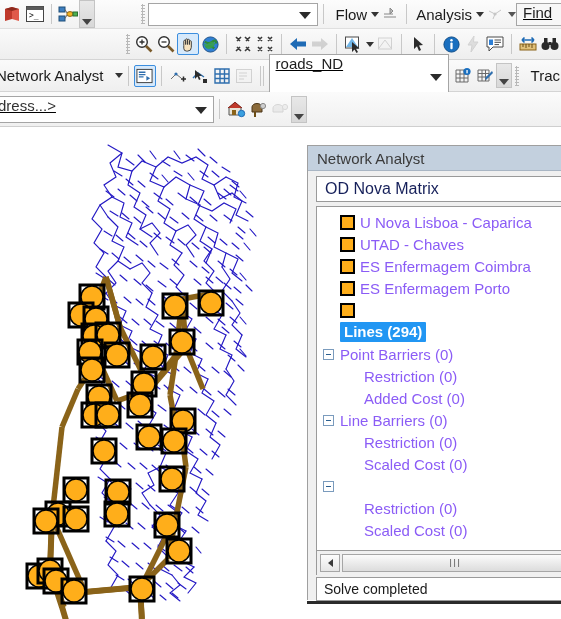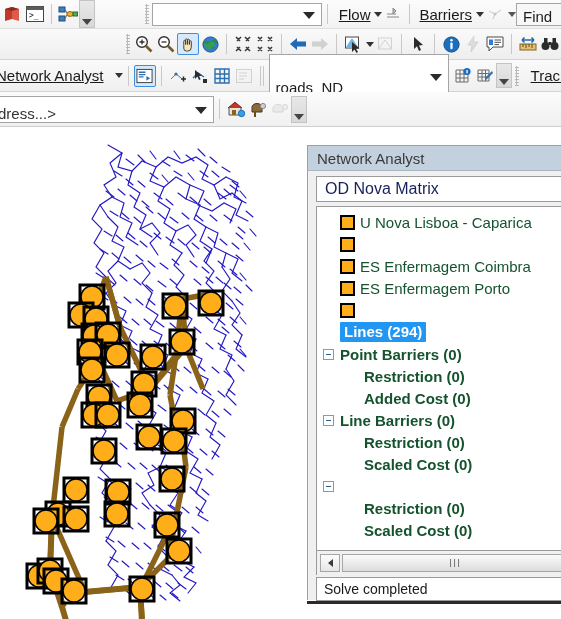--- a/index.html
+++ b/index.html
@@ -26,21 +26,20 @@
   #row-tools  { top: 28px; height: 32px; background: linear-gradient(to bottom,#fafafa,#eeeeee);
                 border-top: 1px solid #dfdfdf; border-bottom: 1px solid #d4d4d4; }
   #row-na     { top: 60px; height: 32px; background: linear-gradient(to bottom,#fafafa,#efefef);
                 border-bottom: 1px solid #d4d4d4; }
   #row-geo    { top: 92px; height: 35px; background: linear-gradient(to bottom,#fbfbfb,#f0f0f0);
                 border-bottom: 1px solid #cfcfcf; }
 
   .menu-label {
     font-size: 15px; color: #1a1a1a; padding: 0 9px; white-space: nowrap;
     font-family: "Liberation Sans", sans-serif;
-    text-decoration: underline;
   }
   .tb-sep {
     width: 1px; height: 20px; background: #c8c8c8; margin: 0 5px; flex: 0 0 auto;
   }
   .grip {
     width: 4px; height: 20px; margin: 0 3px; flex: 0 0 auto;
     background-image: radial-gradient(circle, #b8b8b8 1px, transparent 1.2px);
     background-size: 3px 3px;
   }
   .ico {
@@ -63,21 +62,21 @@
     padding-bottom:2px;
   }
   .overflow::after{
     content:""; width:0;height:0;border-left:5px solid transparent;border-right:5px solid transparent;
     border-top:6px solid #444;
   }
 
   
   .combo {
     height: 23px; background: #fff; border: 1px solid #a5a5a5;
-    display: flex; align-items: flex-end; position: relative; flex: 0 0 auto;
+    display: flex; align-items: flex-start; position: relative; flex: 0 0 auto; text-decoration: underline;
   }
   .combo .txt { font-size: 15px; color: #1d1d1d; padding-left: 6px; white-space: nowrap; }
   .combo .dd {
     position: absolute; right: 6px; top: 50%; margin-top: -2px;
     width: 0; height: 0; border-left: 6px solid transparent; border-right: 6px solid transparent;
     border-top: 7px solid #2b2b2b;
   }
 
   
   #map {
@@ -112,22 +111,22 @@
     width: 11px; height: 11px; border: 1px solid #7a9bbd; background: #fff;
     position: relative; flex: 0 0 auto; margin-right: 6px;
   }
   .tnode .expander::before {
     content:""; position:absolute; left:2px; top:4px; width:5px; height:1px; background:#2c5f8f;
   }
   .tnode .swatch {
     width: 15px; height: 15px; background: #ffae1a; border: 2px solid #000;
     flex: 0 0 auto; margin-right: 5px;
   }
-  .tlabel { font-size: 15px; color: #14532d; }
-  .tlabel.bold { font-weight: bold; }
+  .tlabel { font-size: 15px; color: #8b5cf6; }
+  .tlabel.bold { font-weight: normal; }
   .tlabel.sel {
     background: #2196f3; color: #ffffff; font-weight: bold;
     padding: 1px 4px 2px 4px; border-radius: 1px;
   }
   .ind-0 { padding-left: 6px; }
   .ind-1 { padding-left: 23px; }
   .ind-2 { padding-left: 47px; }
 
   
   #na-hscroll {
@@ -206,21 +205,21 @@
     <span class="menu-label" style="padding:0 2px 0 6px;">Flow</span>
     <span class="caret"></span>
     <div class="ico">
       <svg width="18" height="18" viewBox="0 0 18 18">
         <path d="M3 12 H15" stroke="#888" fill="none"></path>
         <path d="M3 9 H12" stroke="#888" fill="none"></path>
         <path d="M9 3 l3 3 -3 3 z" fill="#bbb" stroke="#888"></path>
       </svg>
     </div>
     <div class="tb-sep"></div>
-    <span class="menu-label" style="padding:0 2px 0 4px;">Barriers</span>
+    <span class="menu-label" style="padding:0 2px 0 4px;">Analysis</span>
     <span class="caret"></span>
     <div class="ico dis">
       <svg width="18" height="18" viewBox="0 0 18 18">
         <path d="M3 6 L9 9 L15 5" stroke="#777" fill="none"></path>
         <path d="M9 9 L7 14" stroke="#777" fill="none"></path>
         <circle cx="9" cy="9" r="1.6" fill="#777"></circle>
       </svg>
     </div>
     <span class="caret" style="border-top-color:#555;"></span>
     <div class="combo" style="width:45px;border-right:none;background:#f7f7f7;">
@@ -683,20 +682,21 @@
       <span>OD Nova Matrix</span>
     </div>
 
     <div id="na-tree">
         <div class="tnode ind-1">
           <span class="swatch"></span>
           <span class="tlabel">U Nova Lisboa - Caparica</span>
         </div>
         <div class="tnode ind-1">
           <span class="swatch"></span>
+          <span class="tlabel">UTAD - Chaves</span>
         </div>
         <div class="tnode ind-1">
           <span class="swatch"></span>
           <span class="tlabel">ES Enfermagem Coimbra</span>
         </div>
         <div class="tnode ind-1">
           <span class="swatch"></span>
           <span class="tlabel">ES Enfermagem Porto</span>
         </div>
         <div class="tnode ind-1">

